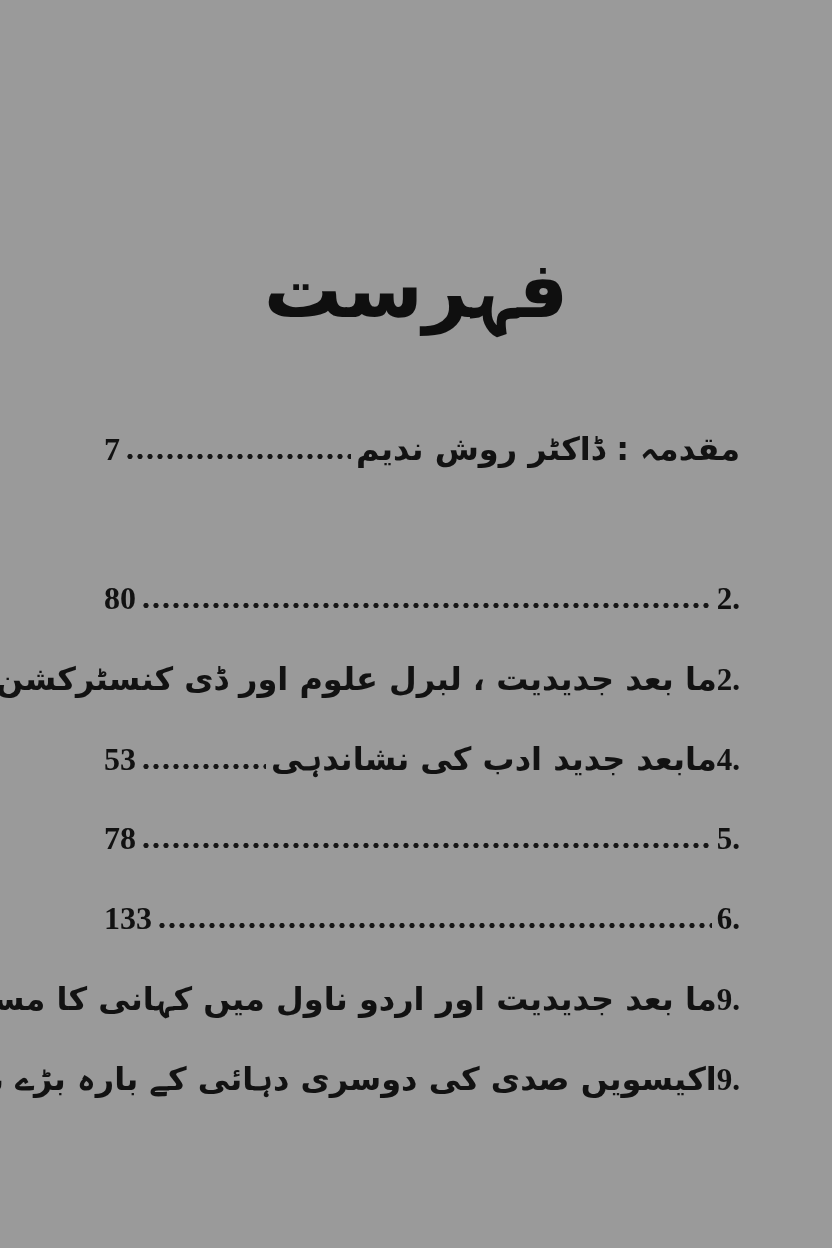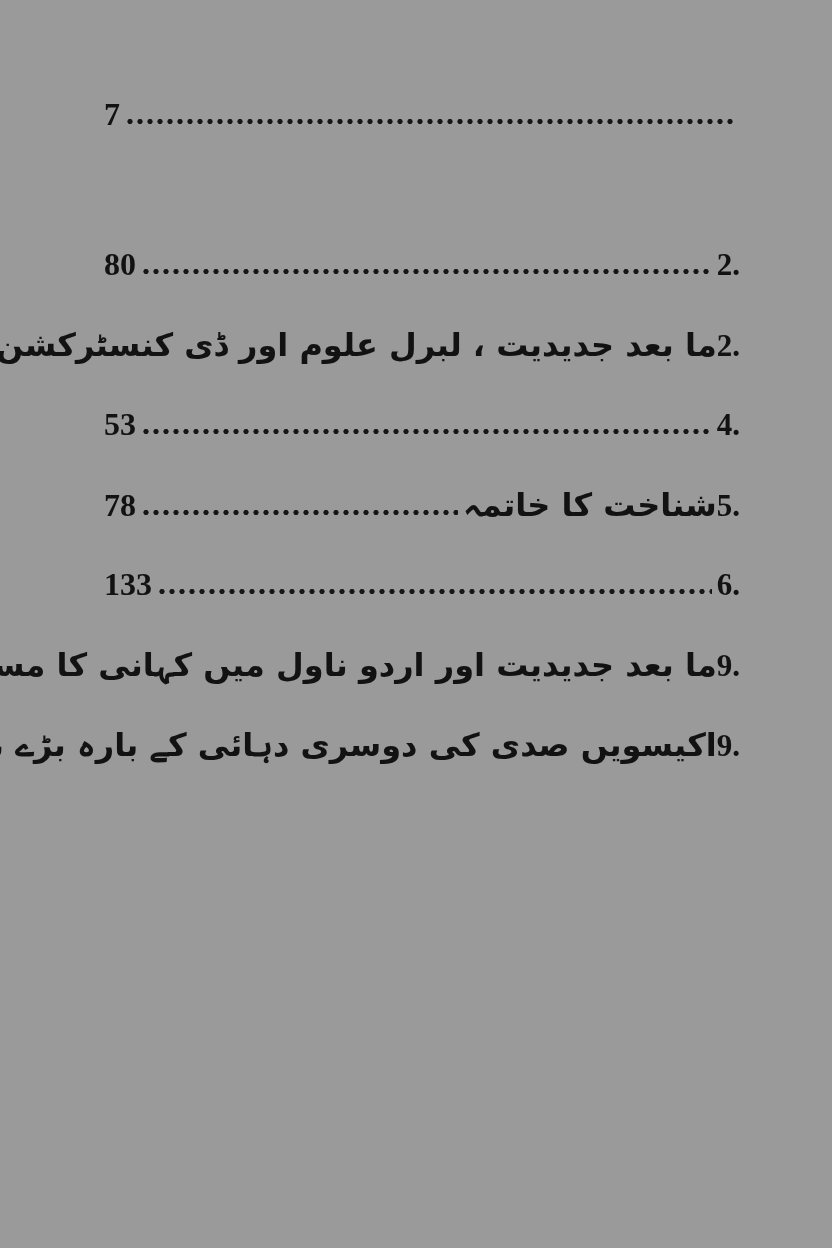--- a/index.html
+++ b/index.html
@@ -75,45 +75,47 @@
     white-space: nowrap;
     direction: ltr;
     unicode-bidi: embed;
   }
 </style>
 </head>
 <body>
 
 <div class="page">
 
+  <h1 class="book-title">فہرست</h1>
 
   <div class="toc" id="toc-list">
       <div class="toc-row first">
       <span class="entry-num"></span>
+      <span class="entry-title">مقدمہ : ڈاکٹر روش ندیم</span>
       <span class="leader"></span>
       <span class="entry-page">7</span>
     </div>
       <div class="toc-row">
       <span class="entry-num">2.</span>
       <span class="leader"></span>
       <span class="entry-page">80</span>
     </div>
       <div class="toc-row">
       <span class="entry-num">2.</span>
       <span class="entry-title">ما بعد جدیدیت ، لبرل علوم اور ڈی کنسٹرکشن</span>
 
     </div>
       <div class="toc-row">
       <span class="entry-num">4.</span>
+      <span class="entry-title">مابعد جدید ادب کی نشاندہی</span>
       <span class="leader"></span>
       <span class="entry-page">53</span>
     </div>
       <div class="toc-row">
       <span class="entry-num">5.</span>
-      <span class="entry-title">شناخت کا خاتمہ</span>
       <span class="leader"></span>
       <span class="entry-page">78</span>
     </div>
       <div class="toc-row">
       <span class="entry-num">6.</span>
       <span class="leader"></span>
       <span class="entry-page">133</span>
     </div>
       <div class="toc-row">
       <span class="entry-num">9.</span>

